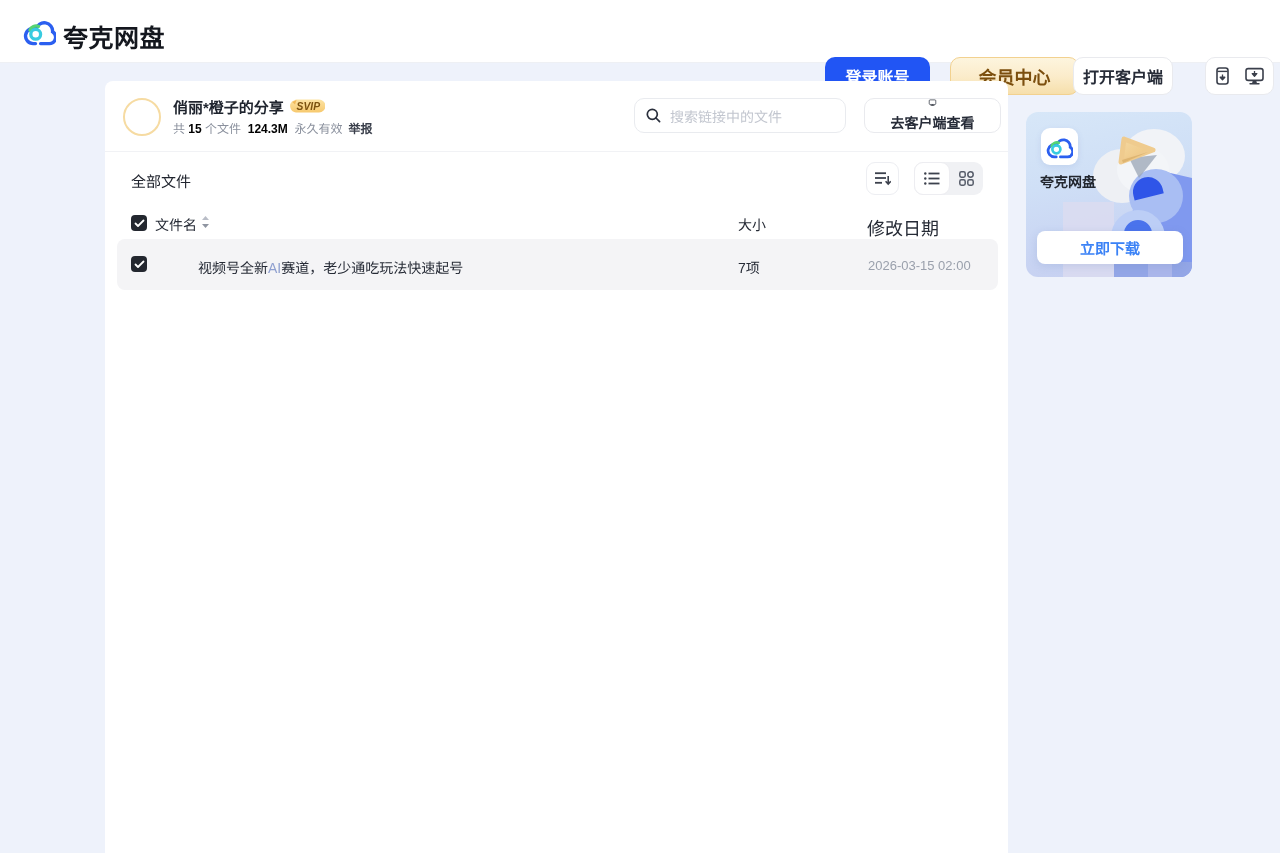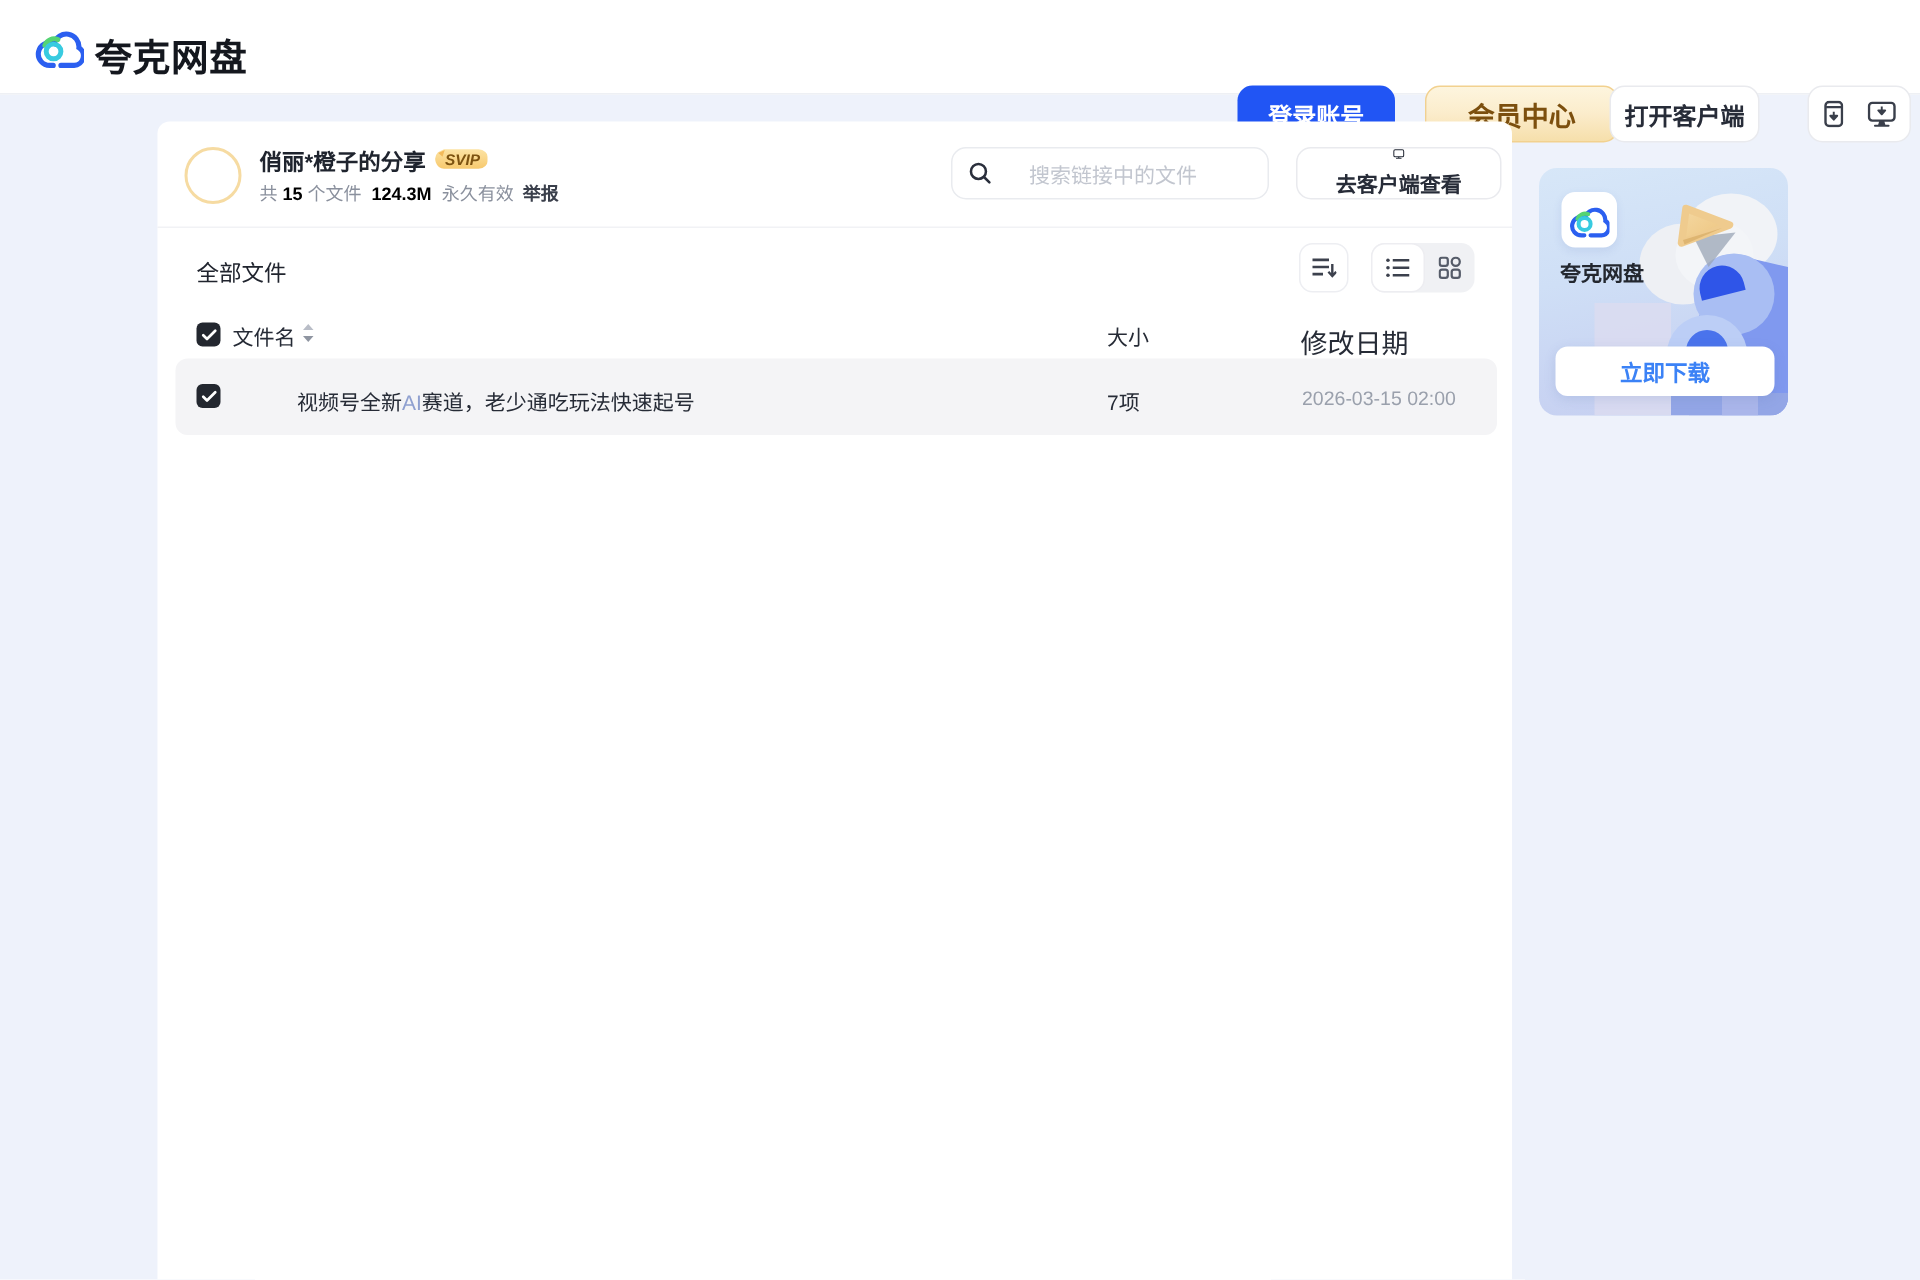--- a/index.html
+++ b/index.html
@@ -22,21 +22,21 @@
   .card { position:absolute; left:105px; top:81px; width:903px; height:772px; background:#fff; border-radius:8px 8px 0 0; }
   .avatar { position:absolute; left:123px; top:98px; width:38px; height:38px; border:2px solid #f6dba2; border-radius:50%; background:#fff; }
   .share-title { position:absolute; left:173px; top:96px; font-size:15px; font-weight:600; color:#1f242e; }
   .svip { position:absolute; left:290px; top:99px; width:35px; height:14px; }
   .share-info { position:absolute; left:173px; top:119px; font-size:12px; color:#8a909d; }
   .share-info .num { color:#000000;font-weight:bold; }
   .share-info .report { color:#3a3f4b; font-weight:700; margin-left:6px; }
 
   .search { position:absolute; left:634px; top:98px; width:212px; height:35px; border:1px solid #e9ebef; border-radius:10px; display:flex; align-items:center; }
   .search svg { margin-left:11px; }
-  .search .ph { margin-left:25px; font-size:14px; color:#c2c6cf; }
+  .search .ph { margin-left:9px; font-size:14px; color:#c2c6cf; }
   .btn-view { position:absolute; left:864px; top:98px; width:137px; height:35px; border:1px solid #e9eaee; border-radius:10px; background:#fff; display:flex; align-items:center; justify-content:center; gap:6px; font-size:14px; font-weight:700; color:#272c38;flex-direction:column; }
 
   .divider { position:absolute; left:105px; top:151px; width:903px; height:1px; background:#f1f2f5; }
   .all-files { position:absolute; left:131px; top:170px; font-size:15px; font-weight:500; color:#20242e; }
   .tool-sort { position:absolute; left:866px; top:162px; width:33px; height:33px; border:1px solid #edeef2; border-radius:9px; background:#fff; display:flex; align-items:center; justify-content:center; }
   .tool-seg { position:absolute; left:914px; top:162px; width:69px; height:33px; border-radius:9px; background:#f0f1f4; }
   .tool-seg .seg-on { position:absolute; left:0; top:0; width:36px; height:33px; background:#fff; border:1px solid #ededf1; border-radius:9px; display:flex; align-items:center; justify-content:center; }
   .tool-seg .seg-off { position:absolute; left:36px; top:0; width:33px; height:33px; display:flex; align-items:center; justify-content:center; }
 
   .checkbox { width:16px; height:16px; background:#23272f; border-radius:4px; display:flex; align-items:center; justify-content:center; }

